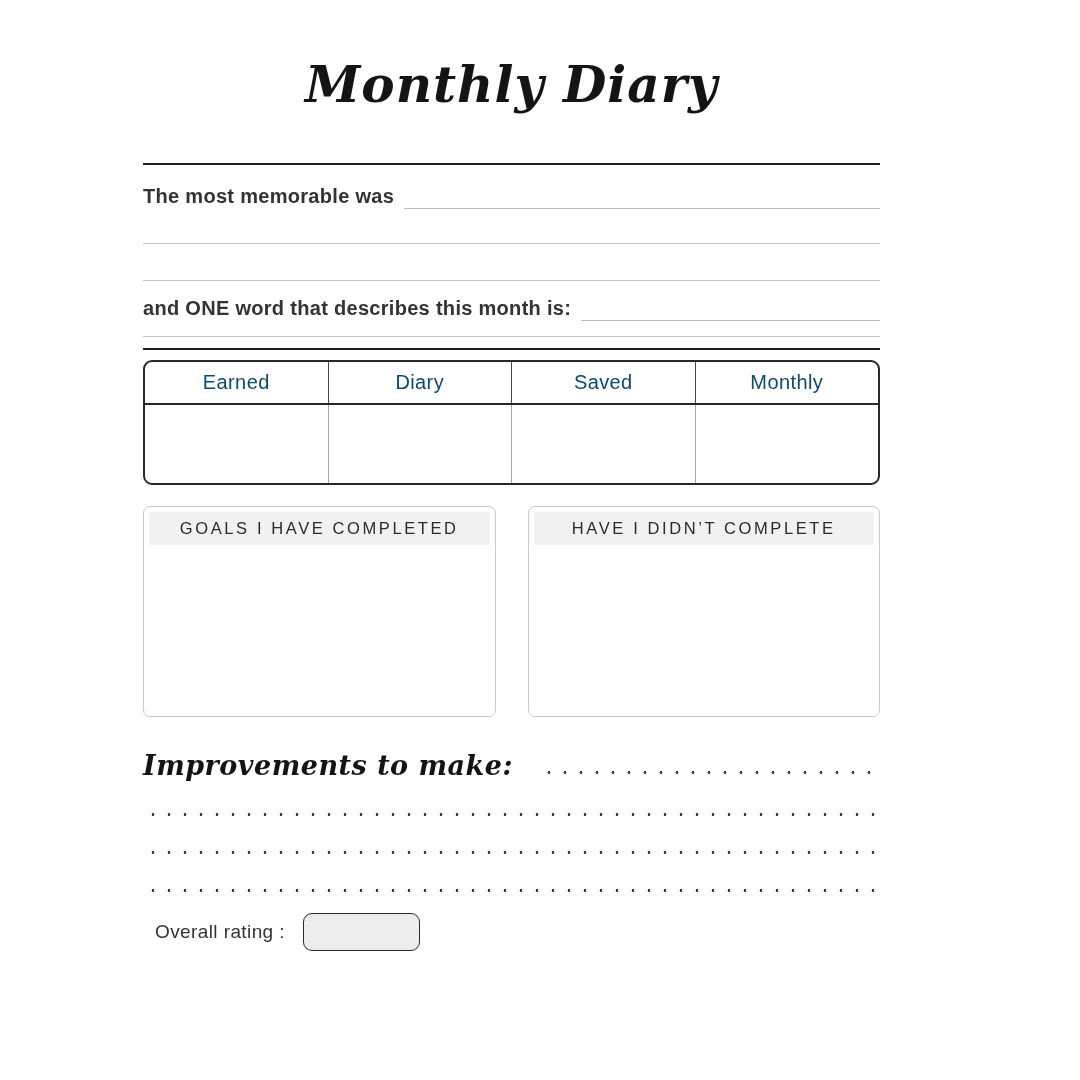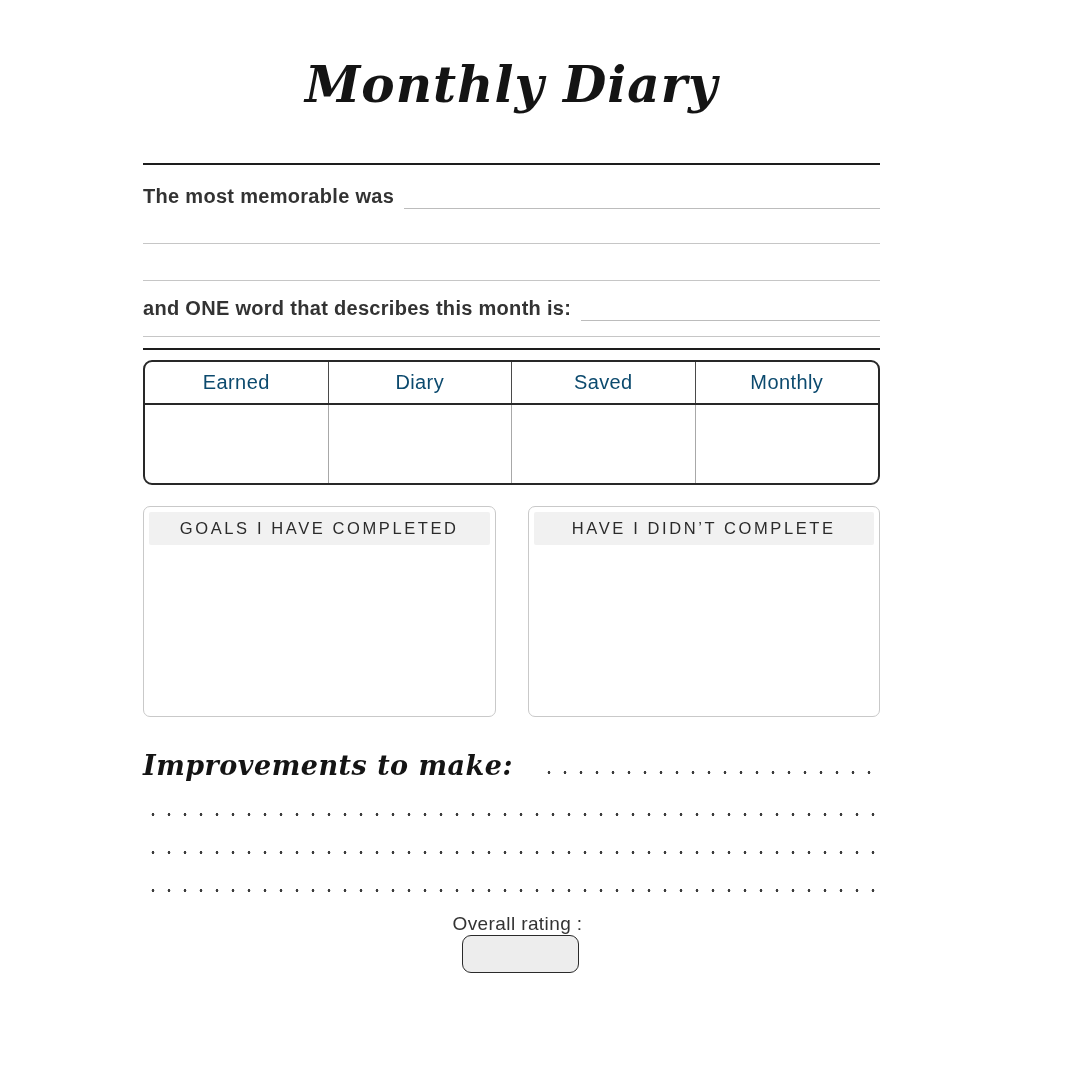--- a/index.html
+++ b/index.html
@@ -59,21 +59,21 @@
     font-family: "DejaVu Serif", serif; font-style: italic; font-weight: 700;
     font-size: 27px; letter-spacing: .5px; color: #141414; white-space: nowrap; line-height: 1;
   }
   .dots { height: 5px;
     background-image: radial-gradient(circle, #3c3c3c 1.25px, rgba(0,0,0,0) 1.6px);
     background-size: 16px 5px; background-position: 2px 50%; background-repeat: repeat-x; }
   .impr-row .dots { flex: 1; margin-left: 26px; margin-bottom: 4px; }
   .dot-row { margin-top: 33px; }
 
   
-  .rating-row { display: flex; align-items: center; margin-top: 20px; flex-direction: column; }
+  .rating-row { display: flex; align-items: center; margin-top: 20px; }
   .rating-row .label { font-size: 19px; letter-spacing: .4px; color: #333; margin-left: 12px; }
   .rating-box { width: 117px; height: 38px; margin-left: 18px; background: #ededed; border: 1.6px solid #2a2a2a; border-radius: 9px; }
 </style>
 </head>
 <body>
 
 <div class="sheet">
 
   <h1 class="title">Monthly Diary</h1>
 

